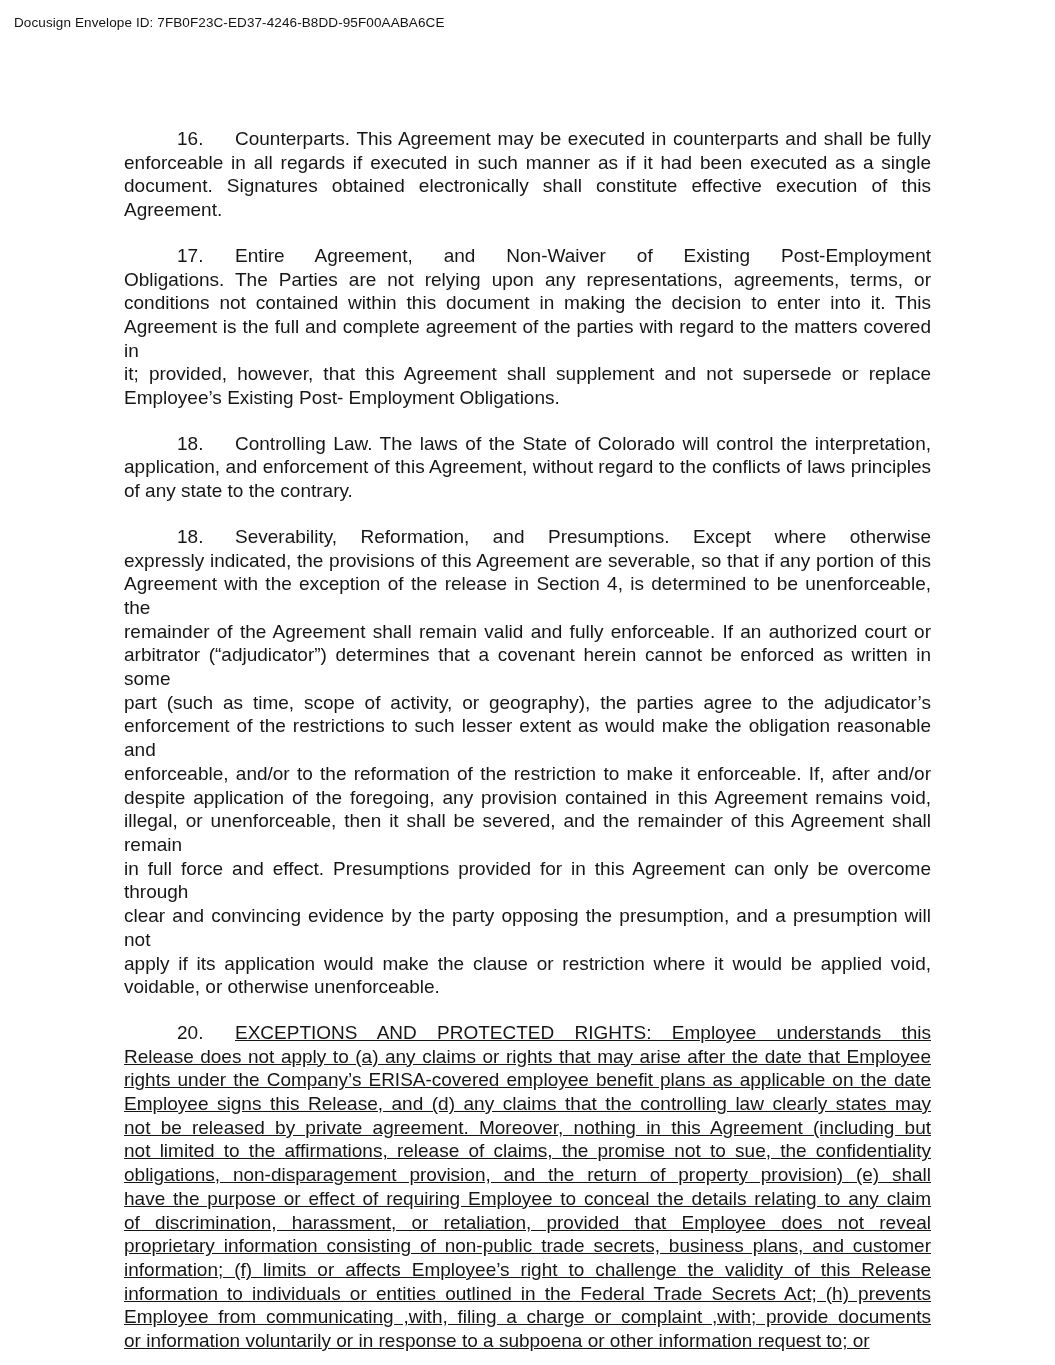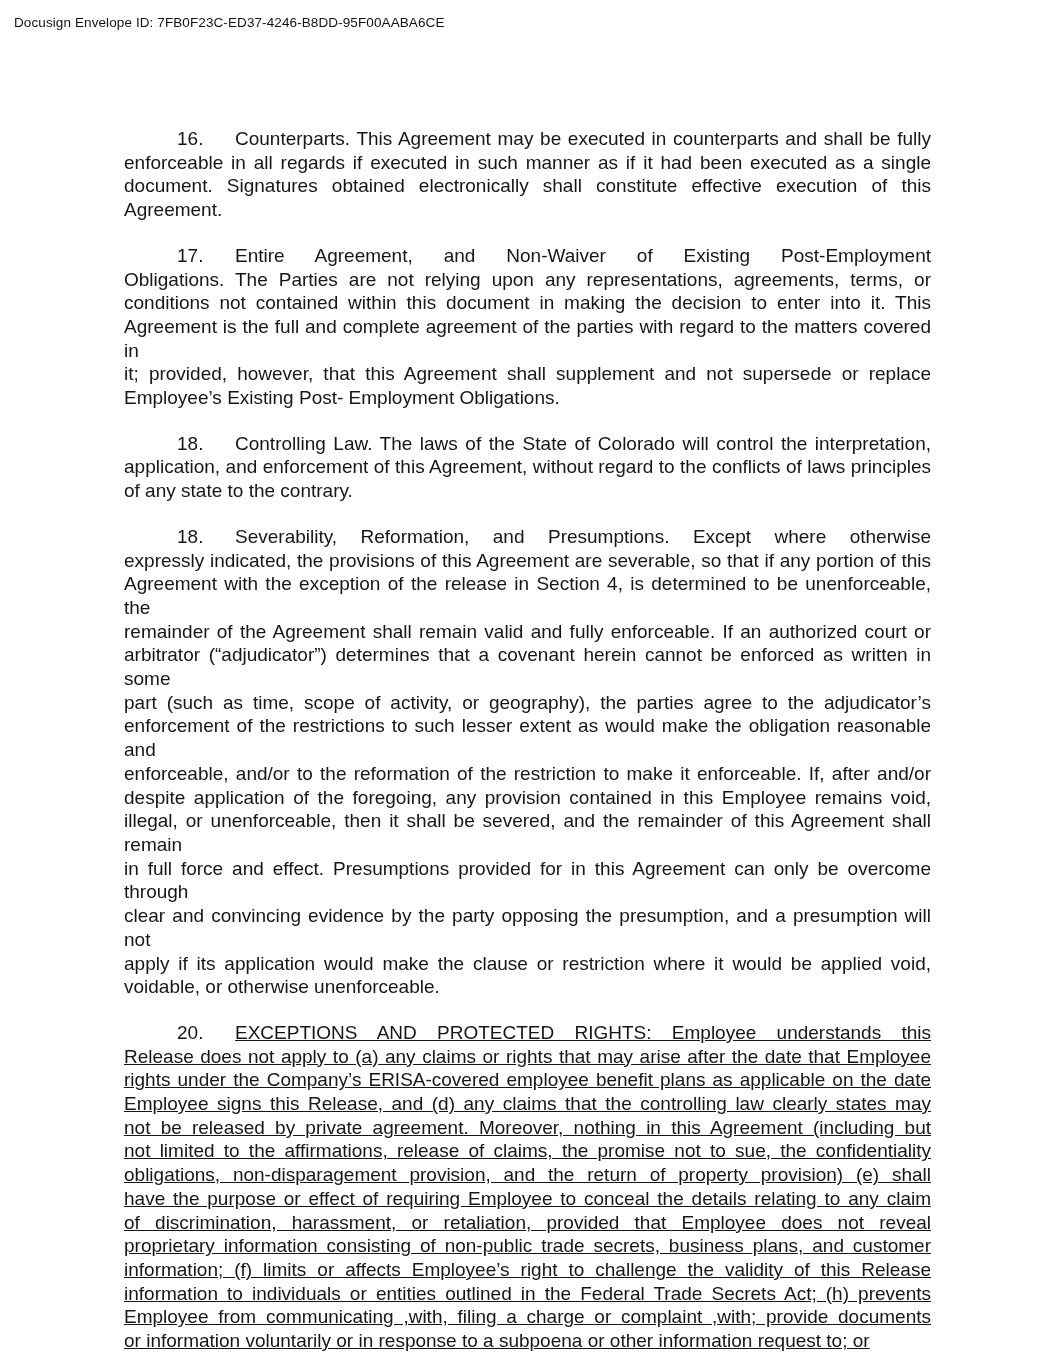--- a/index.html
+++ b/index.html
@@ -80,21 +80,21 @@
       </div>
       <div class="paragraph">
         <div class="line first"><span class="pnum">18.</span><span>Severability, Reformation, and Presumptions. Except where otherwise</span></div>
         <div class="line">expressly indicated, the provisions of this Agreement are severable, so that if any portion of this</div>
         <div class="line">Agreement with the exception of the release in Section 4, is determined to be unenforceable, the</div>
         <div class="line">remainder of the Agreement shall remain valid and fully enforceable. If an authorized court or</div>
         <div class="line">arbitrator (“adjudicator”) determines that a covenant herein cannot be enforced as written in some</div>
         <div class="line">part (such as time, scope of activity, or geography), the parties agree to the adjudicator’s</div>
         <div class="line">enforcement of the restrictions to such lesser extent as would make the obligation reasonable and</div>
         <div class="line">enforceable, and/or to the reformation of the restriction to make it enforceable. If, after and/or</div>
-        <div class="line">despite application of the foregoing, any provision contained in this Employee remains void,</div>
+        <div class="line">despite application of the foregoing, any provision contained in this Agreement remains void,</div>
         <div class="line">illegal, or unenforceable, then it shall be severed, and the remainder of this Agreement shall remain</div>
         <div class="line">in full force and effect. Presumptions provided for in this Agreement can only be overcome through</div>
         <div class="line">clear and convincing evidence by the party opposing the presumption, and a presumption will not</div>
         <div class="line">apply if its application would make the clause or restriction where it would be applied void,</div>
         <div class="line last">voidable, or otherwise unenforceable.</div>
       </div>
       <div class="paragraph">
         <div class="line first"><span class="pnum">20.</span><span>EXCEPTIONS AND PROTECTED RIGHTS: Employee understands this</span></div>
         <div class="line">Release does not apply to (a) any claims or rights that may arise after the date that Employee</div>
         <div class="line">rights under the Company’s ERISA-covered employee benefit plans as applicable on the date</div>

